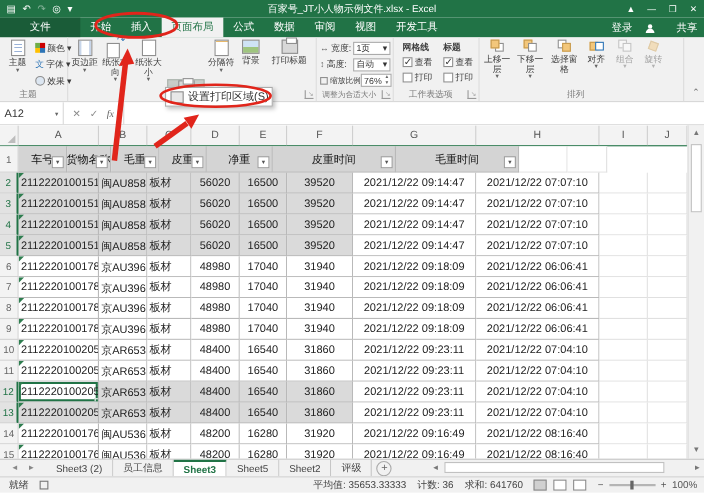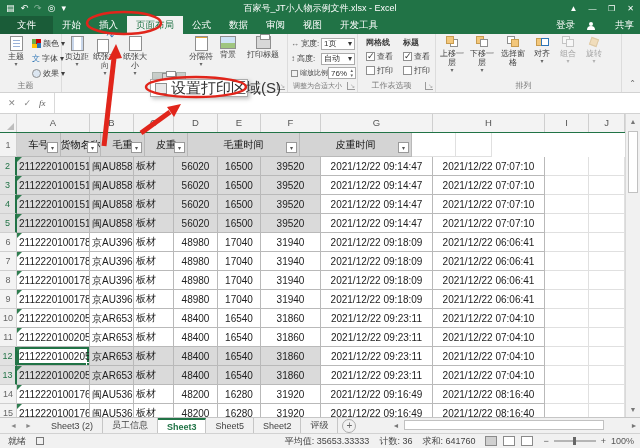--- a/index.html
+++ b/index.html
@@ -14,21 +14,21 @@
   .qat .qicon { color:#fff; cursor:default; }
   .qat .dim { opacity:.45; }
   .title-text { position:absolute; left:0; right:0; text-align:center; font-size:9px; color:#fff; }
   .winbtns { position:absolute; right:0; top:0; height:16px; display:flex; }
   .winbtn { width:19px; height:16px; display:flex; align-items:center; justify-content:center; font-size:8px; }
 
   
   .tabrow { position:absolute; left:0; top:16px; width:640px; height:18px; background:#217346;
             display:flex; align-items:flex-end; color:#fff; }
   .rtab { padding:0 9px; height:18px; line-height:18px; font-size:9.5px; white-space:nowrap; }
-  .rtab.file { background:#1a5c38; padding:0 17px; }
+  .rtab.file { background:#1a5c38; padding:0 27px; }
   .rtab.active { background:#f1f1f1; color:#217346; }
   .tellme { display:flex; align-items:center; gap:4px; margin-left:14px; color:#d9e8df; font-size:9px; }
   .bulb { width:8px; height:8px; border:1px solid #d9e8df; border-radius:50%; display:inline-block; }
   .tab-right { position:absolute; right:6px; bottom:2px; display:flex; gap:12px; align-items:center; font-size:9.5px; }
   .person { width:8px; height:8px; display:inline-block; position:relative; }
   .person::before { content:""; position:absolute; left:2px; top:0; width:4px; height:4px; border-radius:50%; background:#fff; }
   .person::after { content:""; position:absolute; left:0; top:4px; width:8px; height:4px; border-radius:4px 4px 0 0; background:#fff; }
 
   
   .ribbon { position:absolute; left:0; top:34px; width:640px; height:59px; background:#f1f1f1;
@@ -126,21 +126,21 @@
   .viewicons { display:flex; gap:6px; }
   .vicon { width:12px; height:10px; border:1px solid #8a8a8a; background:#fff; }
   .vicon.active { background:#d0d0d0; }
   .zoomctl { display:flex; align-items:center; gap:5px; color:#555; }
   .zoomtrack { width:42px; height:2px; background:#b5b5b5; position:relative; }
   .zoomthumb { position:absolute; left:19px; top:-3px; width:3px; height:8px; background:#666; }
 
   
   .dropdown { position:absolute; left:150px; top:79px; width:98px; background:#fff; border:1px solid #ababab;
               box-shadow:2px 2px 4px rgba(0,0,0,.25); z-index:50; }
-  .dd-item { height:16px; display:flex; align-items:center; gap:4px; padding:0 6px 0 4px; font-size:15px; color:#333; white-space:nowrap; }
+  .dd-item { height:16px; display:flex; align-items:center; gap:4px; padding:0 6px 0 4px; font-size:10px; color:#333; white-space:nowrap; }
   .dd-ico { width:12px; height:11px; border:1px solid #8f8f8f; background:#e8e8e8; flex:0 0 auto; }
   .dd-ico.blank { border-color:transparent; background:transparent; }
 
   
   .annot { position:absolute; inset:0; z-index:200; pointer-events:none; }
 </style>
 </head>
 <body>
 
 <div class="titlebar">
@@ -346,20 +346,24 @@
       <span>旋转</span>
         <span class="car">▾</span>
       </div>
     <div class="glabel">排列</div>
   </div>
 
   <div class="ribbon-collapse">⌃</div>
 </div>
 
 <div class="formulabar">
+  <div class="namebox">
+    <span>A12</span>
+    <span class="car" style="font-size:6px;color:#666;">▾</span>
+  </div>
   <div class="fbicons">
     <span>✕</span>
     <span>✓</span>
     <span class="fx">fx</span>
   </div>
   <div class="fbinput"></div>
 </div>
 
 <div class="workbook">
   <div class="colletters">
@@ -375,22 +379,23 @@
       <div class="colletter" style="width: 44px;">I</div>
       <div class="colletter" style="width: 36px;">J</div>
     </div>
   <div>
       <div class="grid-row hdr-row" style="height: 24px;">
         <div class="rownum">1</div>
         <div class="cell" style="width: 44px;">车号<div class="filterbtn">▾</div></div>
         <div class="cell" style="width: 40px;">货物名称<div class="filterbtn">▾</div></div>
         <div class="cell" style="width: 44px;">毛重<div class="filterbtn">▾</div></div>
         <div class="cell" style="width: 43px;">皮重<div class="filterbtn">▾</div></div>
+        <div class="cell" style="width: 60px;">净重<div class="filterbtn">▾</div></div>
+        <div class="cell" style="width: 112px;">皮重时间<div class="filterbtn">▾</div></div>
         <div class="cell" style="width: 112px;">毛重时间<div class="filterbtn">▾</div></div>
-        <div class="cell" style="width: 112px;">皮重时间<div class="filterbtn">▾</div></div>
         <div class="cell empty" style="width: 44px;"></div>
         <div class="cell empty" style="width: 36px;"></div>
       </div>
       <div class="grid-row sel" style="height: 19px;">
         <div class="rownum">2</div>
         <div class="cell selcell tri" style="width: 73px;">2112220100151</div>
         <div class="cell selcell c-bottom" style="width: 44px;">闽AU858</div>
         <div class="cell selcell" style="width: 40px;">板材</div>
         <div class="cell selcell c-center" style="width: 44px;">56020</div>
         <div class="cell selcell c-center" style="width: 43px;">16500</div>

